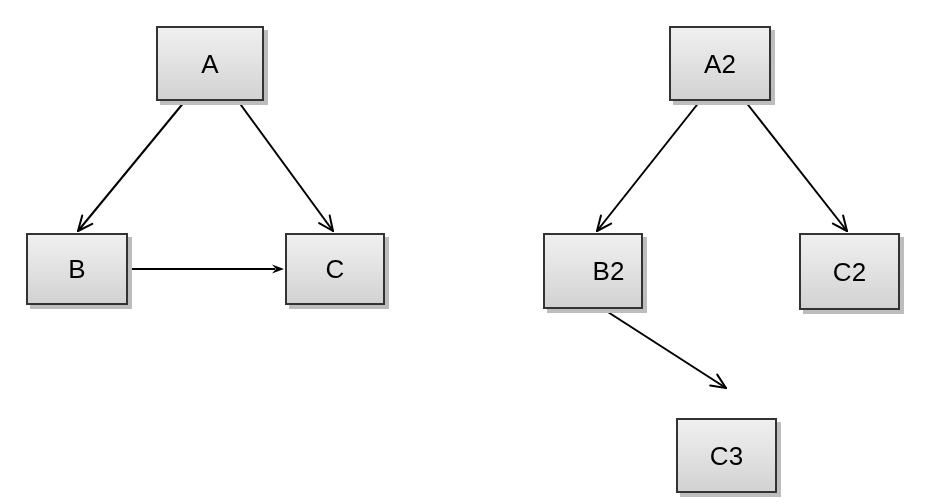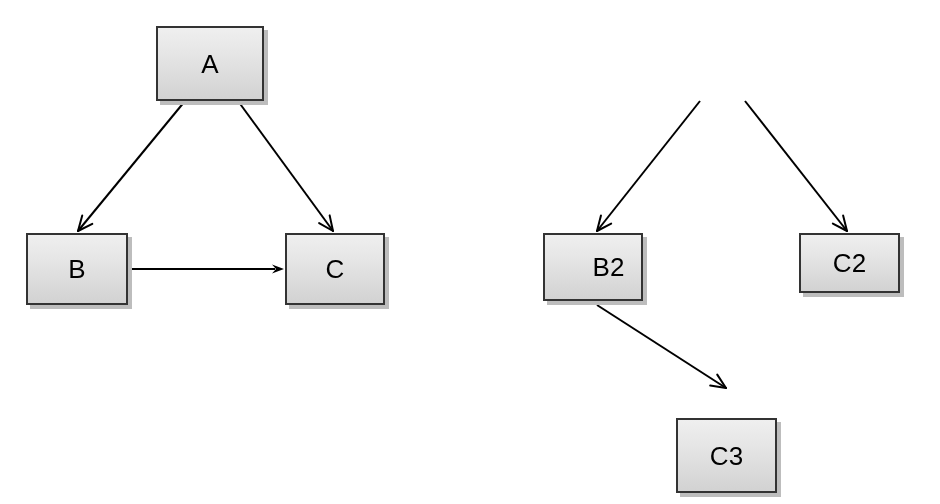--- a/index.html
+++ b/index.html
@@ -89,26 +89,29 @@
   </div>
 
   <div class="node" style="left:26px; top:233px; width:102px; height:72px;">
     <span class="node-label">B</span>
   </div>
 
   <div class="node" style="left:285px; top:233px; width:100px; height:72px;">
     <span class="node-label">C</span>
   </div>
 
+  <div class="node" style="left:669px; top:26px; width:102px; height:75px;">
+    <span class="node-label">A2</span>
+  </div>
 
-  <div class="node" style="left:543px; top:233px; width:100px; height:68px;padding-left:31px;">
+  <div class="node" style="left:543px; top:233px; width:100px; height:76px;padding-left:31px;">
     <span class="node-label">B2</span>
   </div>
 
-  <div class="node" style="left:799px; top:233px; width:101px; height:60px;">
+  <div class="node" style="left:799px; top:233px; width:101px; height:77px;">
     <span class="node-label">C2</span>
   </div>
 
   <div class="node" style="left:676px; top:390px; width:101px; height:75px;margin-top:28px;">
     <span class="node-label">C3</span>
   </div>
 
 </div>
 
 </body></html>

